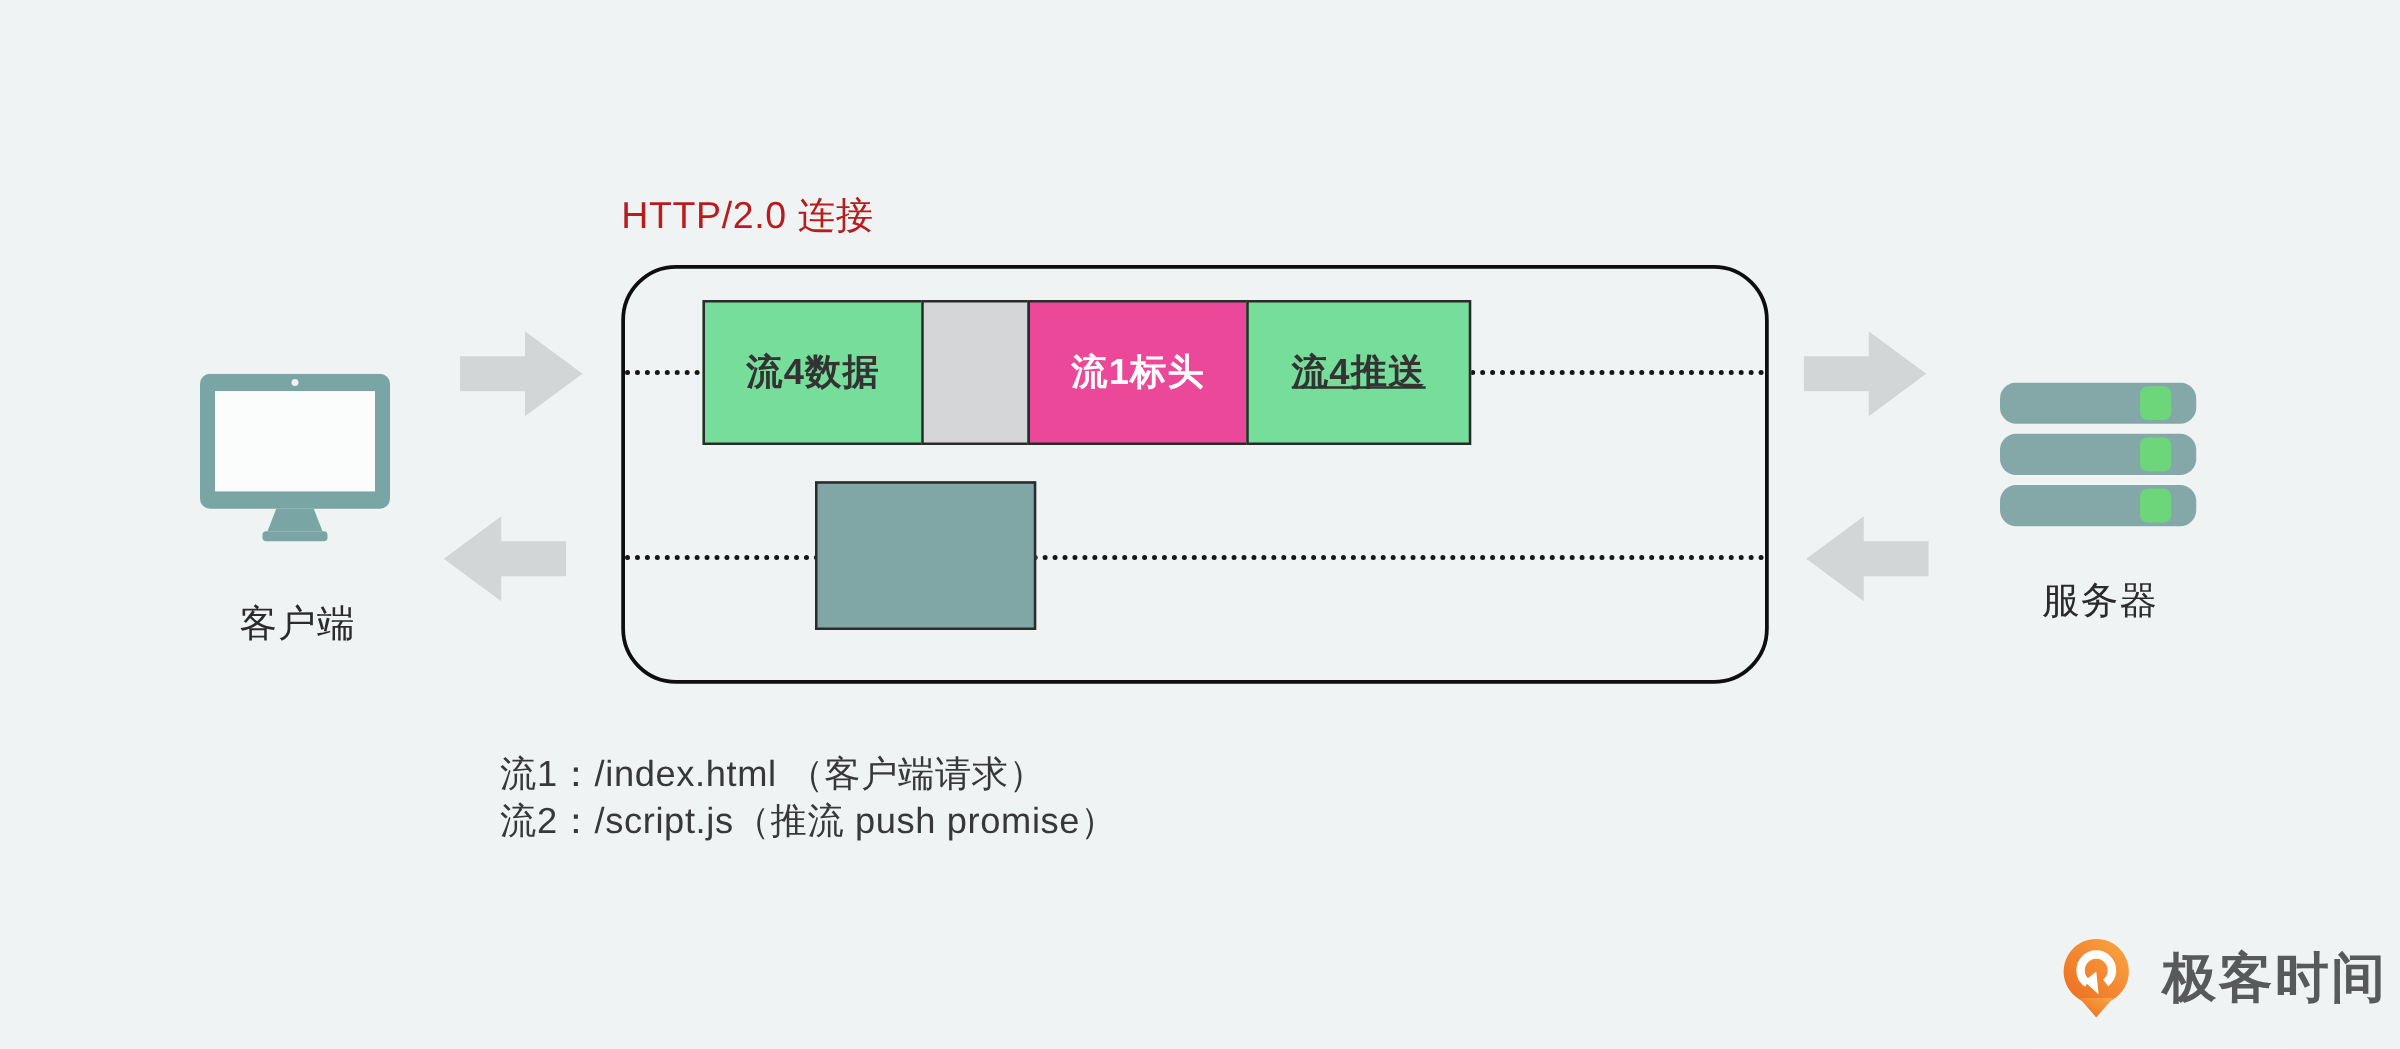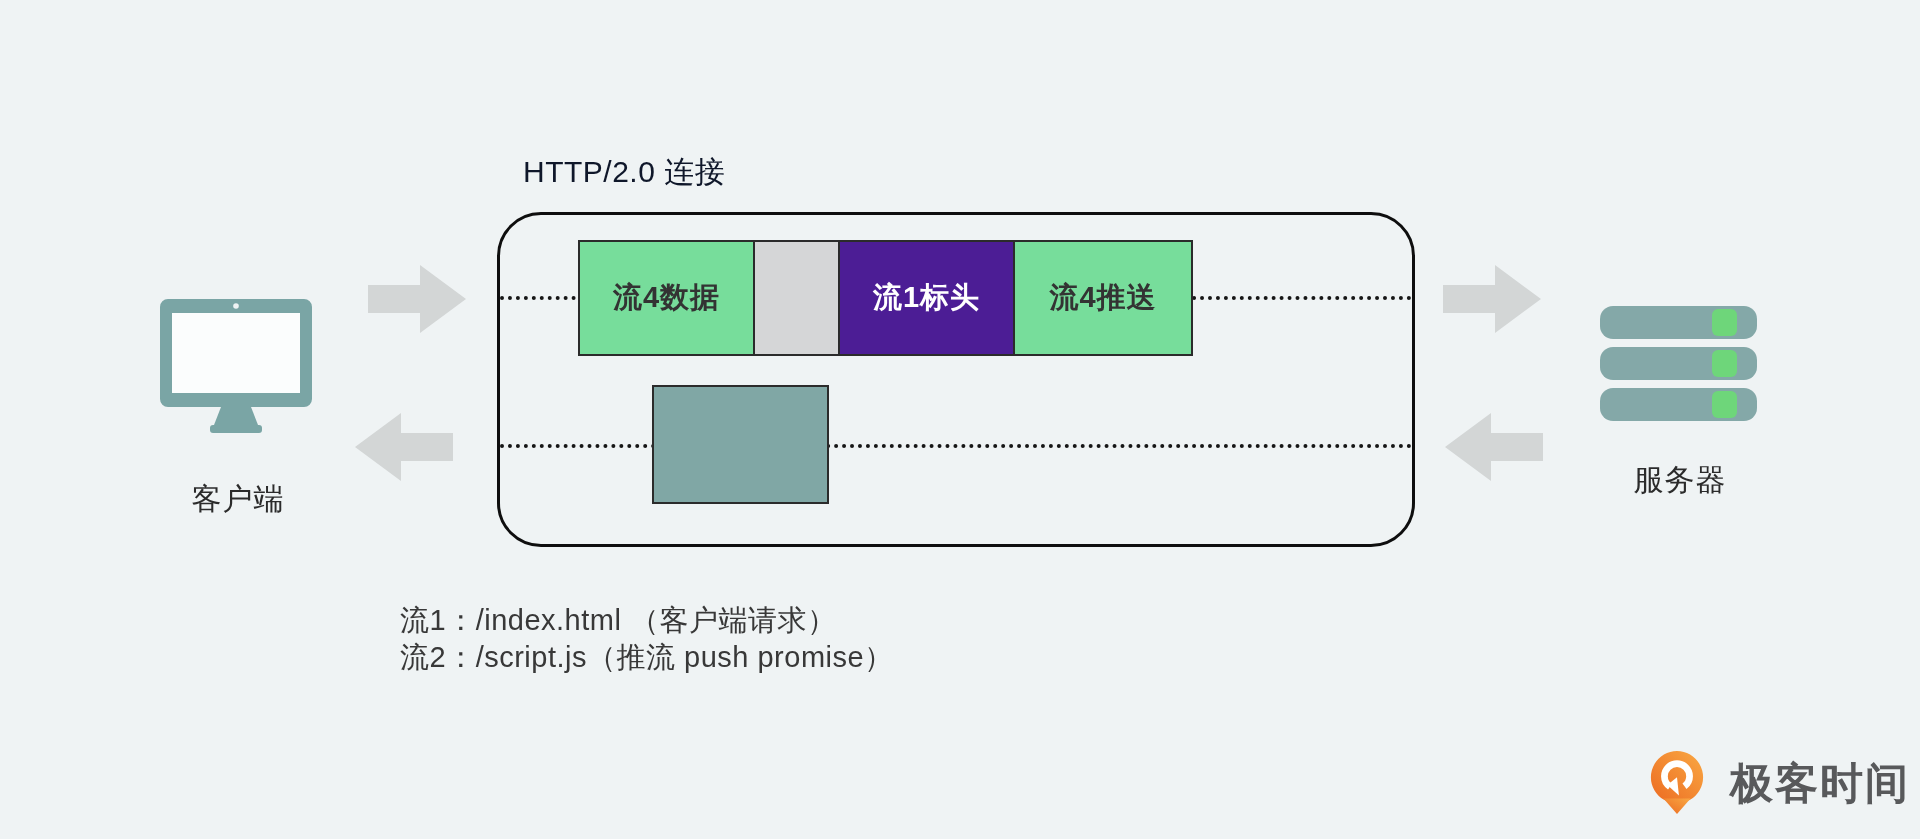--- a/index.html
+++ b/index.html
@@ -10,24 +10,24 @@
   }
   .canvas {
     position: relative;
     width: 1920px;
     height: 839px;
     background: #eff3f4;
   }
   .abs { position: absolute; }
 
   .conn-title {
-    left: 523px; top: 152px;
+    left: 497px; top: 152px;
     font-size: 30px;
     font-weight: 500;
-    color: #0f172a;
+    color: #b91c1c;
     letter-spacing: 0.5px;
   }
 
   .conn-box {
     left: 497px; top: 212px;
     width: 918px; height: 335px;
     border: 3.5px solid #0e0e0e;
     border-radius: 44px;
     z-index: 1;
   }
@@ -40,21 +40,20 @@
   .dotted-top    { left: 500px; top: 296px; width: 912px; }
   .dotted-bottom { left: 500px; top: 444px; width: 912px; }
 
   .frame {
     top: 240px; height: 116px;
     border: 2px solid #2b2b2b;
     display: flex; align-items: center; justify-content: center;
     font-size: 29px; font-weight: 700;
     z-index: 3;
     letter-spacing: 1px;
-    margin-left: 16px;
   }
   .frame-b1 { left: 562px;  width: 177px; }
   .frame-b2 { left: 737px;  width: 87px;  }
   .frame-b3 { left: 822px;  width: 177px; }
   .frame-b4 { left: 997px;  width: 180px; }
   .frame-b5 { left: 1175px; width: 177px; }
 
   .frame-bottom {
     left: 652px; top: 385px;
     width: 177px; height: 119px;
@@ -112,24 +111,24 @@
 
   <div class="abs dotted-line dotted-top"></div>
   <div class="abs dotted-line dotted-bottom"></div>
 
   <div class="abs frame frame-b1" style="background: rgb(119, 221, 155); color: rgb(51, 51, 51);">
     <span>流4数据</span>
   </div>
   <div class="abs frame frame-b2" style="background: rgb(213, 214, 215); color: rgb(51, 51, 51);">
     <span></span>
   </div>
-  <div class="abs frame frame-b3" style="background: #4c1d95; color: rgb(255, 255, 255);">
+  <div class="abs frame frame-b3" style="background: #ec4899; color: rgb(255, 255, 255);">
     <span>流1标头</span>
   </div>
-  <div class="abs frame frame-b4" style="background: rgb(119, 221, 155); color: rgb(51, 51, 51);">
+  <div class="abs frame frame-b4" style="background: rgb(119, 221, 155); color: rgb(51, 51, 51); text-decoration: underline;">
     <span>流4推送</span>
   </div>
 
   <div class="abs frame-bottom" style="background: rgb(128, 167, 165);"></div>
 
   <svg class="abs arrow arrow-top-left" viewBox="0 0 100 72">
     <polygon points="0,22 52,22 52,2 98,36 52,70 52,50 0,50" style="fill: rgb(211, 214, 214);"></polygon>
   </svg>
   <svg class="abs arrow arrow-bottom-left" viewBox="0 0 100 72">
     <polygon points="100,22 48,22 48,2 2,36 48,70 48,50 100,50" style="fill: rgb(211, 214, 214);"></polygon>

